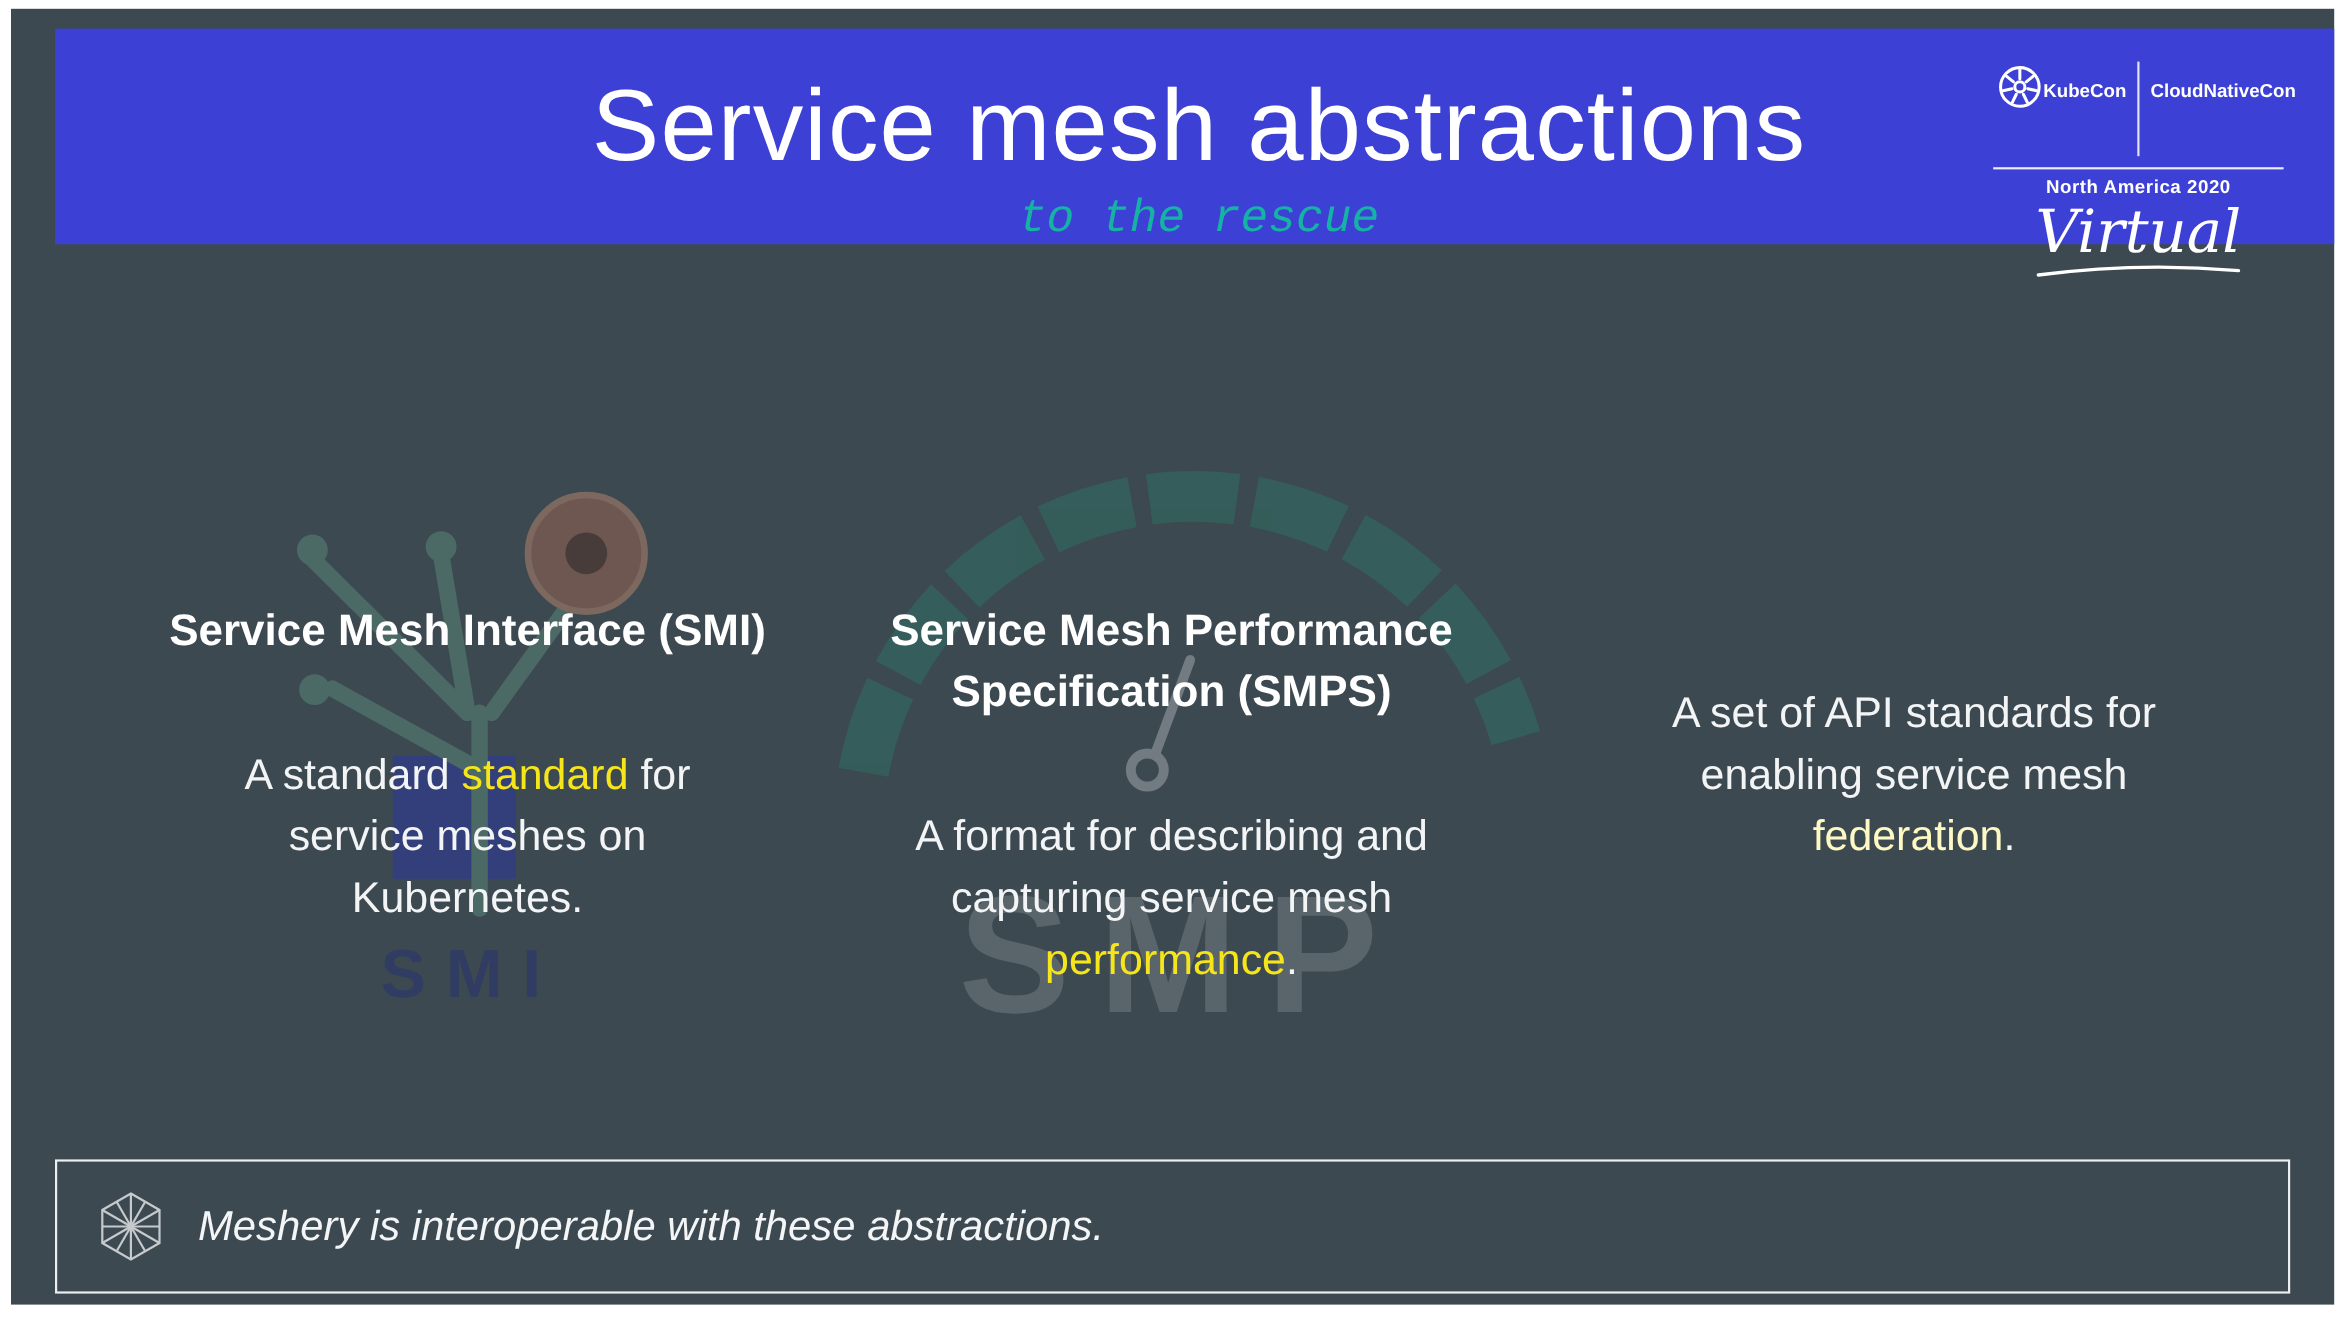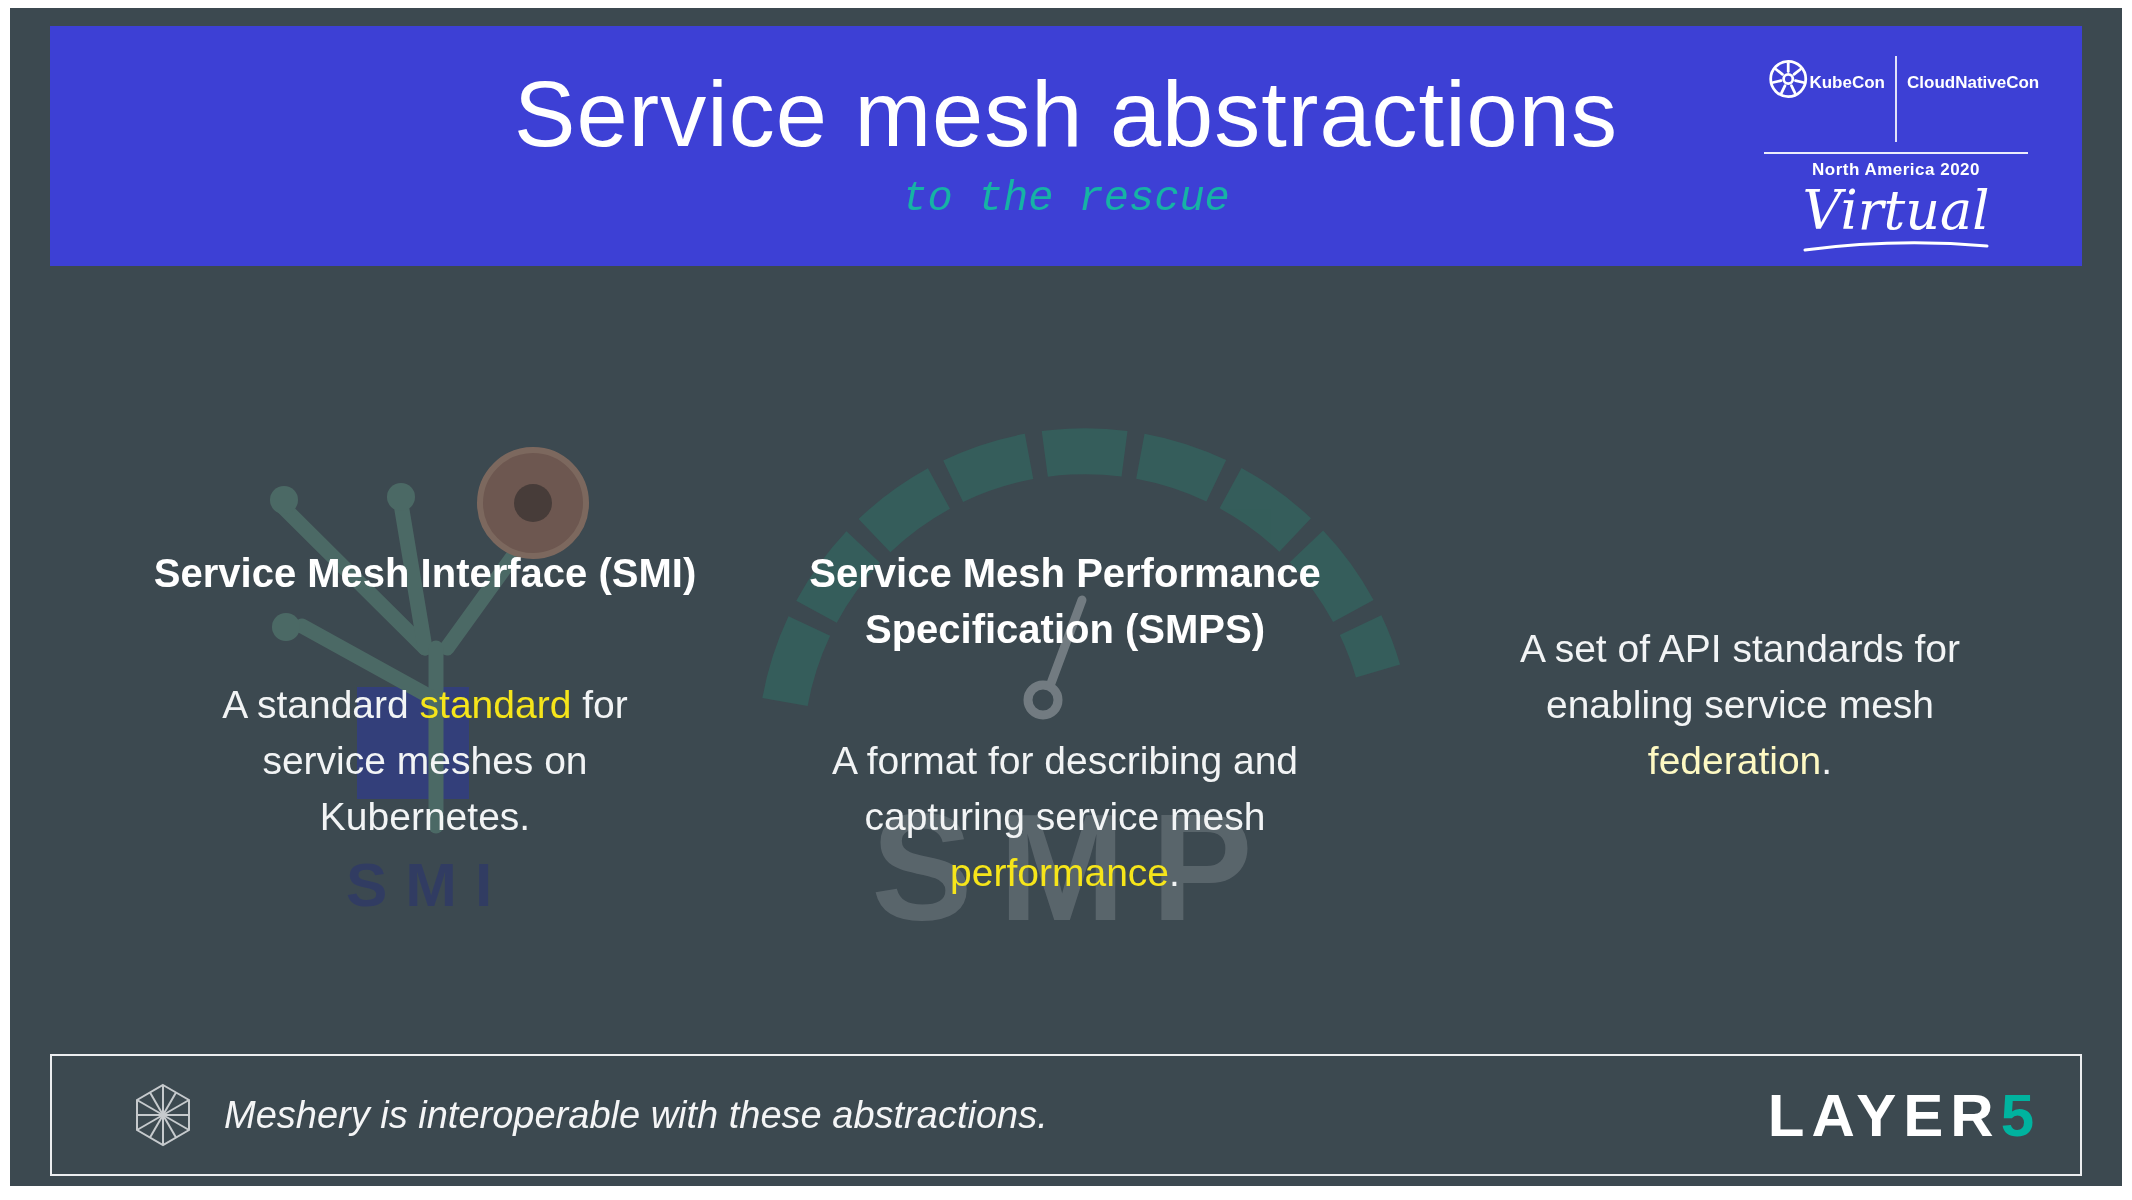--- a/index.html
+++ b/index.html
@@ -6,22 +6,23 @@
   body{
     width:2132px;height:1200px;background:#ffffff;position:relative;
     font-family:"Liberation Sans", sans-serif;overflow:hidden;
   }
   .slide{
     position:absolute;left:10px;top:8px;width:2112px;height:1178px;
     background:#3c4950;overflow:hidden;
   }
   
   .banner{
-    position:absolute;left:40px;top:18px;width:2032px;height:240px;
+    position:absolute;left:40px;top:18px;width:2032px;height:196px;
     background:#3d40d5;
+    padding-left:48px;
   }
   .titles{position:absolute;left:0;right:0;top:40px;text-align:center;color:#fff;}
   .titles h1{
     margin:0;font-size:92px;font-weight:500;letter-spacing:1px;line-height:1.05;
   }
   .subtitle{
     margin-top:12px;font-size:42px;font-style:italic;color:#16b3a5;font-weight:500;
   }
   
   .conf-logo{
@@ -49,21 +50,21 @@
   .col-2{left:735px;width:640px;}
   .col-3{left:1390px;width:680px;}
   .col-1 p{max-width:480px;}
   .col-2 p{max-width:572px;}
   .col-3 p{max-width:540px;}
   .hl{color:#f6e51a;}
   
   .note-bar{
     position:absolute;left:40px;top:1046px;width:2032px;height:122px;
     border:2px solid #eceef0;box-sizing:border-box;
-    display:flex;align-items:center;z-index:3;padding-left:44px;
+    display:flex;align-items:center;z-index:3;
   }
   .meshery-icon{margin-left:34px;flex:0 0 auto;}
   .note{margin-left:28px;font-style:italic;font-size:38px;color:#f4f5f6;}
   .brand{
     margin-left:auto;margin-right:46px;font-size:60px;font-weight:700;
     letter-spacing:7px;color:#ffffff;white-space:nowrap;
   }
   .brand5{letter-spacing:0;}
 </style>
 </head>
@@ -164,16 +165,15 @@
         <path d="M33,3 L59,18 L59,48 L33,63 L7,48 L7,18 Z"></path>
         <path d="M33,3 L33,63"></path>
         <path d="M7,18 L59,48"></path>
         <path d="M59,18 L7,48"></path>
         <path d="M7,33 L59,33"></path>
         <path d="M20,10.5 L46,55.5"></path>
         <path d="M46,10.5 L20,55.5"></path>
       </g>
     </svg>
     <div class="note">Meshery is interoperable with these abstractions.</div>
-    <div class="brand"><span>LAYER</span><span class="brand5" id="brand5" style="color: rgb(0, 179, 159);">5</span></div>
   </footer>
 
 </div>
 
 </body></html>

